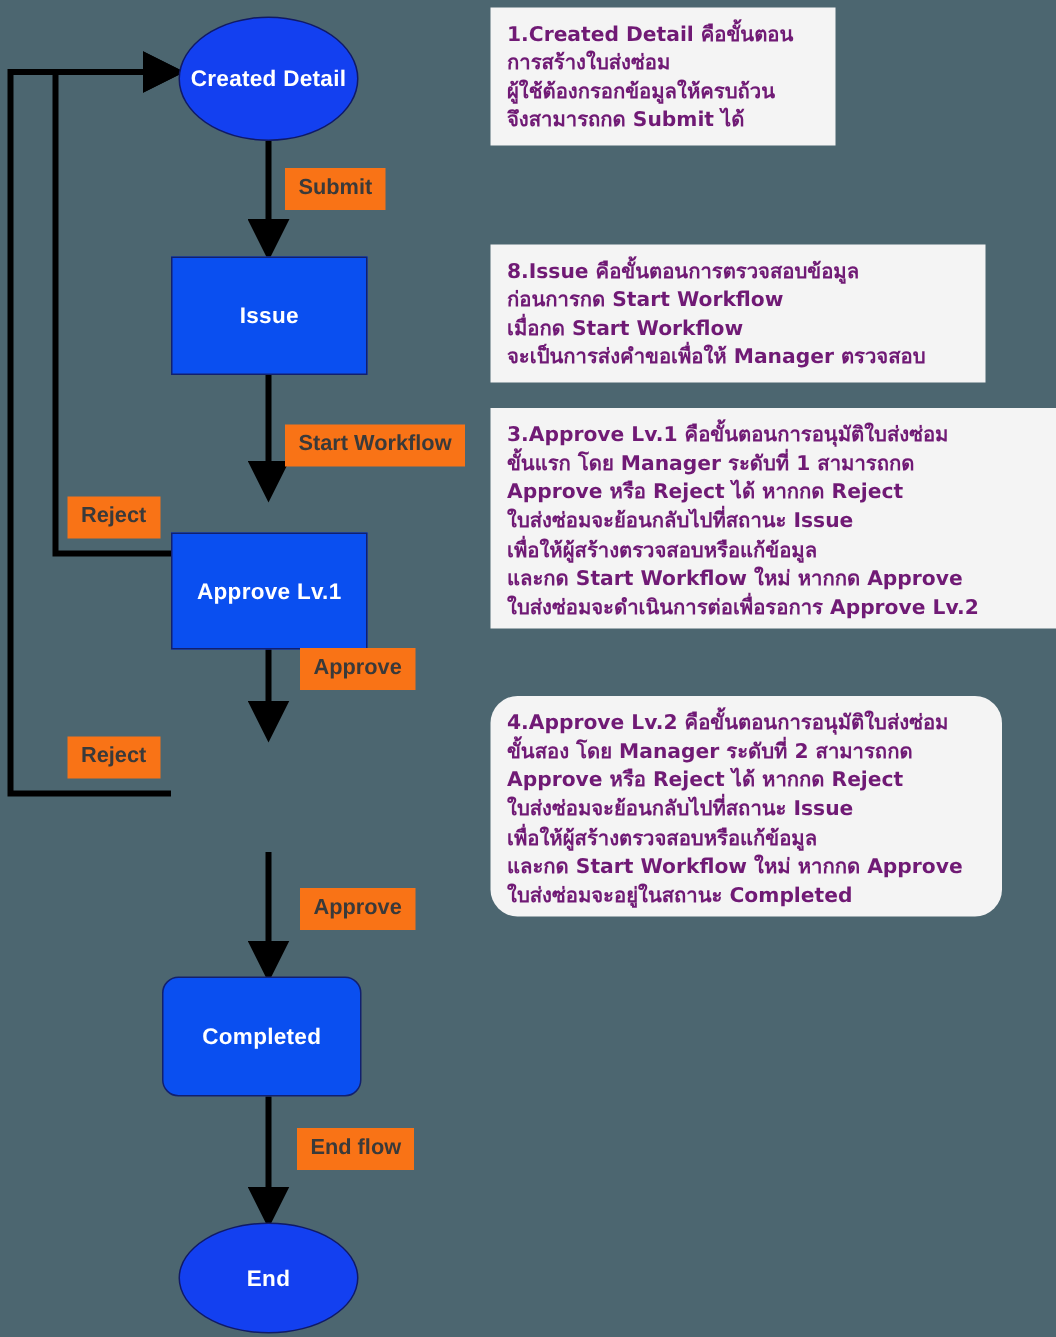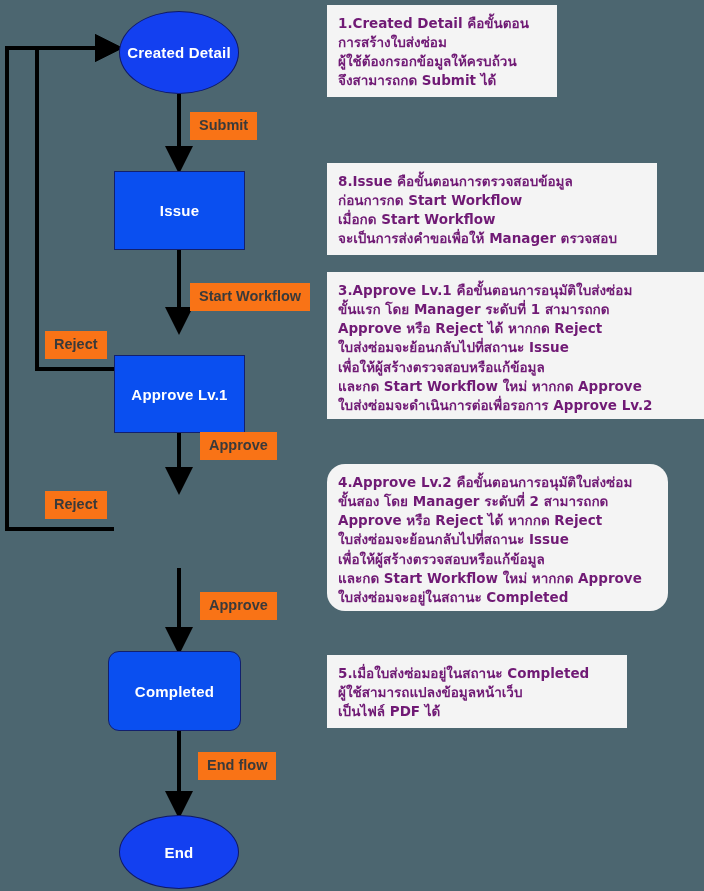--- a/index.html
+++ b/index.html
@@ -156,17 +156,14 @@
 ใบส่งซ่อมจะดำเนินการต่อเพื่อรอการ Approve Lv.2</div>
 
   <div class="note" style="left:327px;top:464px;width:341px;height:147px;border-radius:18px;">4.Approve Lv.2 คือขั้นตอนการอนุมัติใบส่งซ่อม
 ขั้นสอง โดย Manager ระดับที่ 2 สามารถกด
 Approve หรือ Reject ได้ หากกด Reject
 ใบส่งซ่อมจะย้อนกลับไปที่สถานะ Issue
 เพื่อให้ผู้สร้างตรวจสอบหรือแก้ข้อมูล
 และกด Start Workflow ใหม่ หากกด Approve
 ใบส่งซ่อมจะอยู่ในสถานะ Completed</div>
 
-  <div class="note" style="left:327px;top:655px;width:300px;height:73px;">5.เมื่อใบส่งซ่อมอยู่ในสถานะ Completed
-ผู้ใช้สามารถแปลงข้อมูลหน้าเว็บ
-เป็นไฟล์ PDF ได้</div>
 
 </div>
 
 </body></html>

